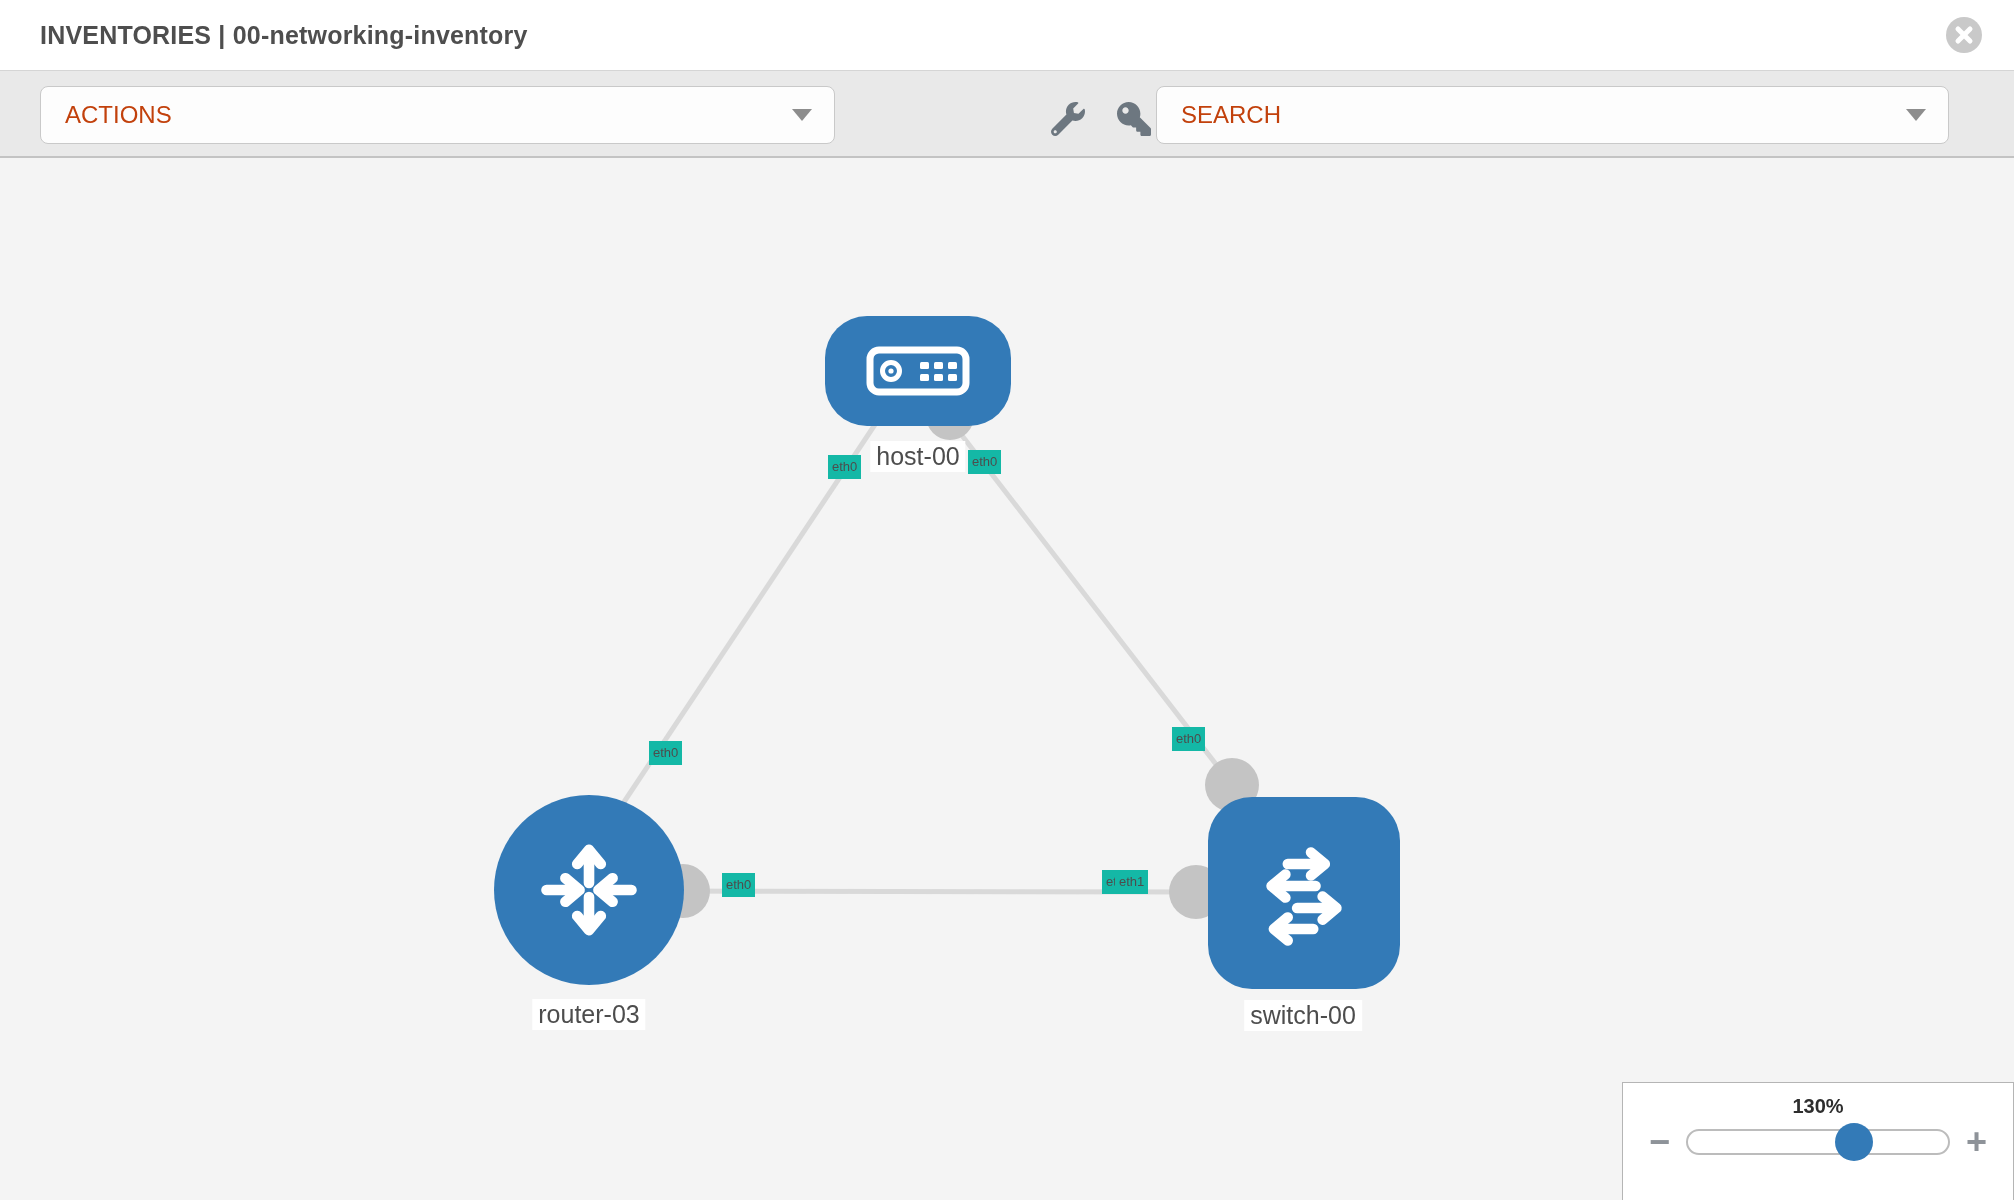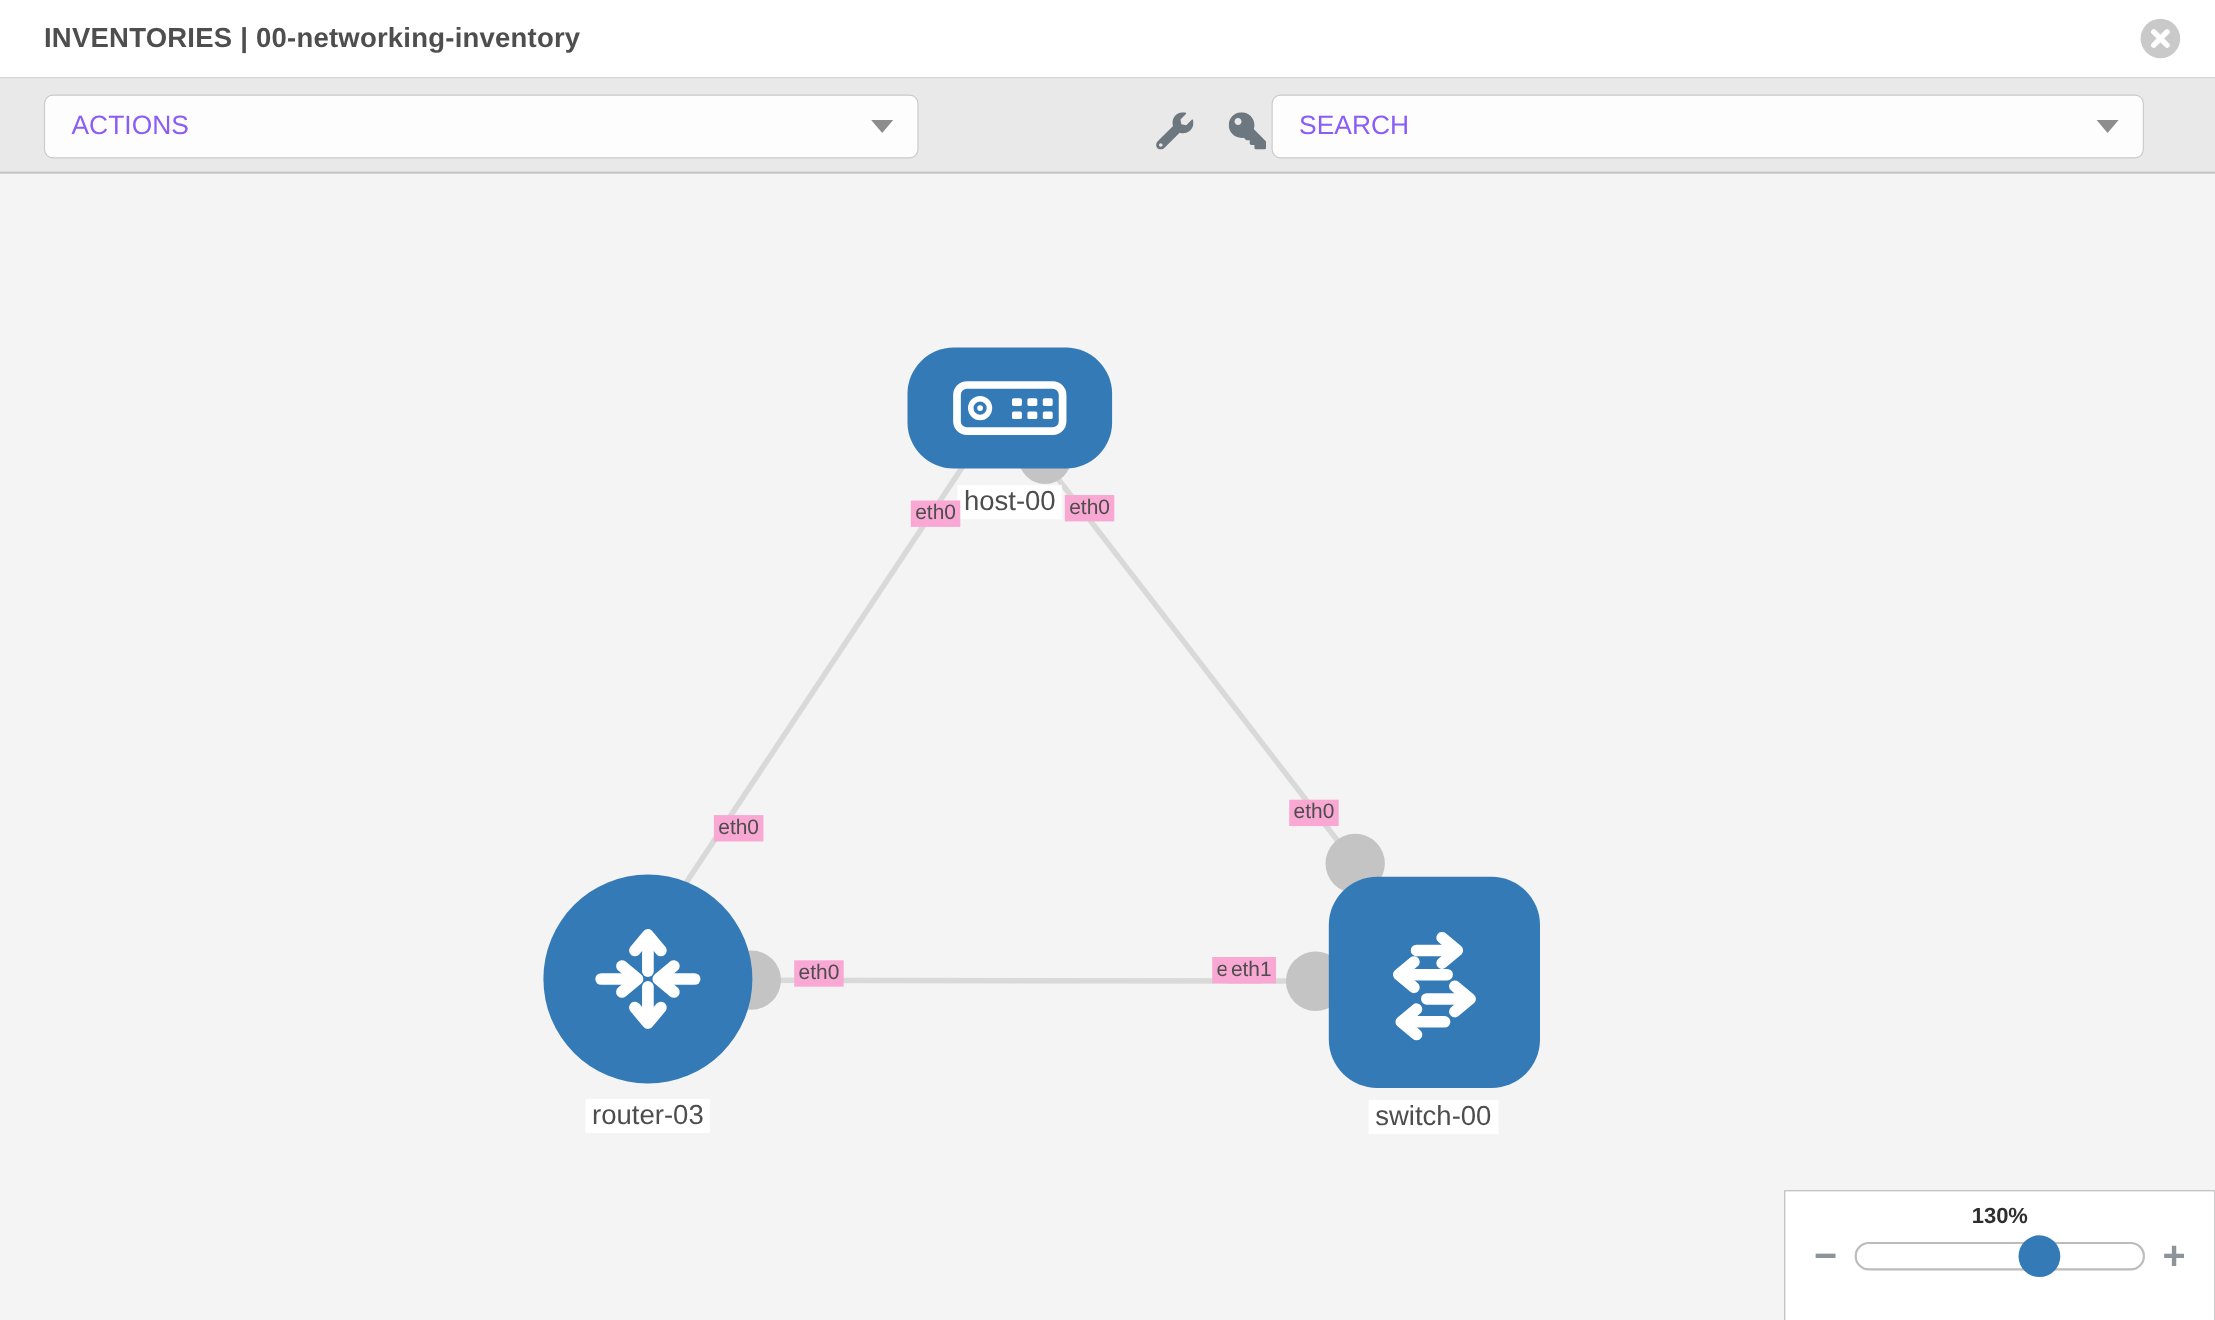--- a/index.html
+++ b/index.html
@@ -11,21 +11,21 @@
   .page-title { position:absolute; left:40px; top:50%; transform:translateY(-50%);
                 font-size:25px; font-weight:700; color:#4e4e4e; letter-spacing:.2px; }
   .close-btn { position:absolute; right:32px; top:17px; width:36px; height:36px; border-radius:50%;
                background:#c9c9c9; display:flex; align-items:center; justify-content:center; cursor:pointer; }
 
   
   .toolbar { position:absolute; left:0; top:70px; width:2014px; height:88px; background:#e9e9e9;
              border-top:1px solid #d5d5d5; border-bottom:2px solid #c3c3c3; }
   .select-box { position:absolute; top:15px; height:58px; background:#fdfdfd; border:1px solid #c9c9c9;
                 border-radius:8px; display:flex; align-items:center; padding:0 24px; cursor:pointer; }
-  .select-box .sel-label { font-size:24px; color:#8b5cf6;text-align:center; }
+  .select-box .sel-label { font-size:24px; color:#c2410c;text-align:center; }
   .caret-down { position:absolute; right:22px; top:50%; transform:translateY(-50%);
                 width:0; height:0; border-left:10px solid transparent; border-right:10px solid transparent;
                 border-top:12px solid #8d8d8d; }
   .actions-box { left:40px; width:795px; }
   .search-box  { left:1156px; width:793px; }
   .tool-icon-btn { position:absolute; top:26px; width:44px; height:44px; display:flex;
                    align-items:center; justify-content:center; cursor:pointer; }
   .wrench-btn { left:1046px; } .key-btn { left:1112px; }
   .tool-icon-btn svg { width:34px; height:34px; fill:#6d7780; }
 
@@ -35,21 +35,21 @@
   .iface-dot { position:absolute; border-radius:50%; background:#c4c4c4; }
 
   .node { position:absolute; background:#337ab7; display:flex; align-items:center; justify-content:center; cursor:pointer; }
   .node-host   { left:825px; top:158px; width:186px; height:110px; border-radius:42px; }
   .node-router { left:494px; top:637px; width:190px; height:190px; border-radius:50%; }
   .node-switch { left:1208px; top:639px; width:192px; height:192px; border-radius:44px; }
   .node svg { display:block; }
 
   .node-label { position:absolute; transform:translateX(-50%); background:#fff; color:#4d4d4d;
                 font-size:25px; padding:1px 6px; white-space:nowrap; }
-  .port-label { position:absolute; background:#f9a8d4; color:#4d4d4d; font-size:19px;
+  .port-label { position:absolute; background:#14b8a6; color:#4d4d4d; font-size:13px;
                 padding:1px 4px; white-space:nowrap; line-height:22px; }
   .overlap-wrap { position:absolute; left:1102px; top:712px; width:72px; height:28px; }
   .overlap-wrap .under { position:absolute; left:0; top:0; }
   .overlap-wrap .over  { position:absolute; left:13px; top:0; }
 
   
   .zoom-panel { position:absolute; left:1622px; top:924px; width:392px; height:278px;
                 background:#fff; border:1px solid #b5b5b5; }
   .zoom-value { margin-top:12px; text-align:center; font-size:20px; color:#2e2e2e;font-weight:bold; }
   .zoom-row { display:flex; align-items:center; padding:0 26px; margin-top:6px; }

